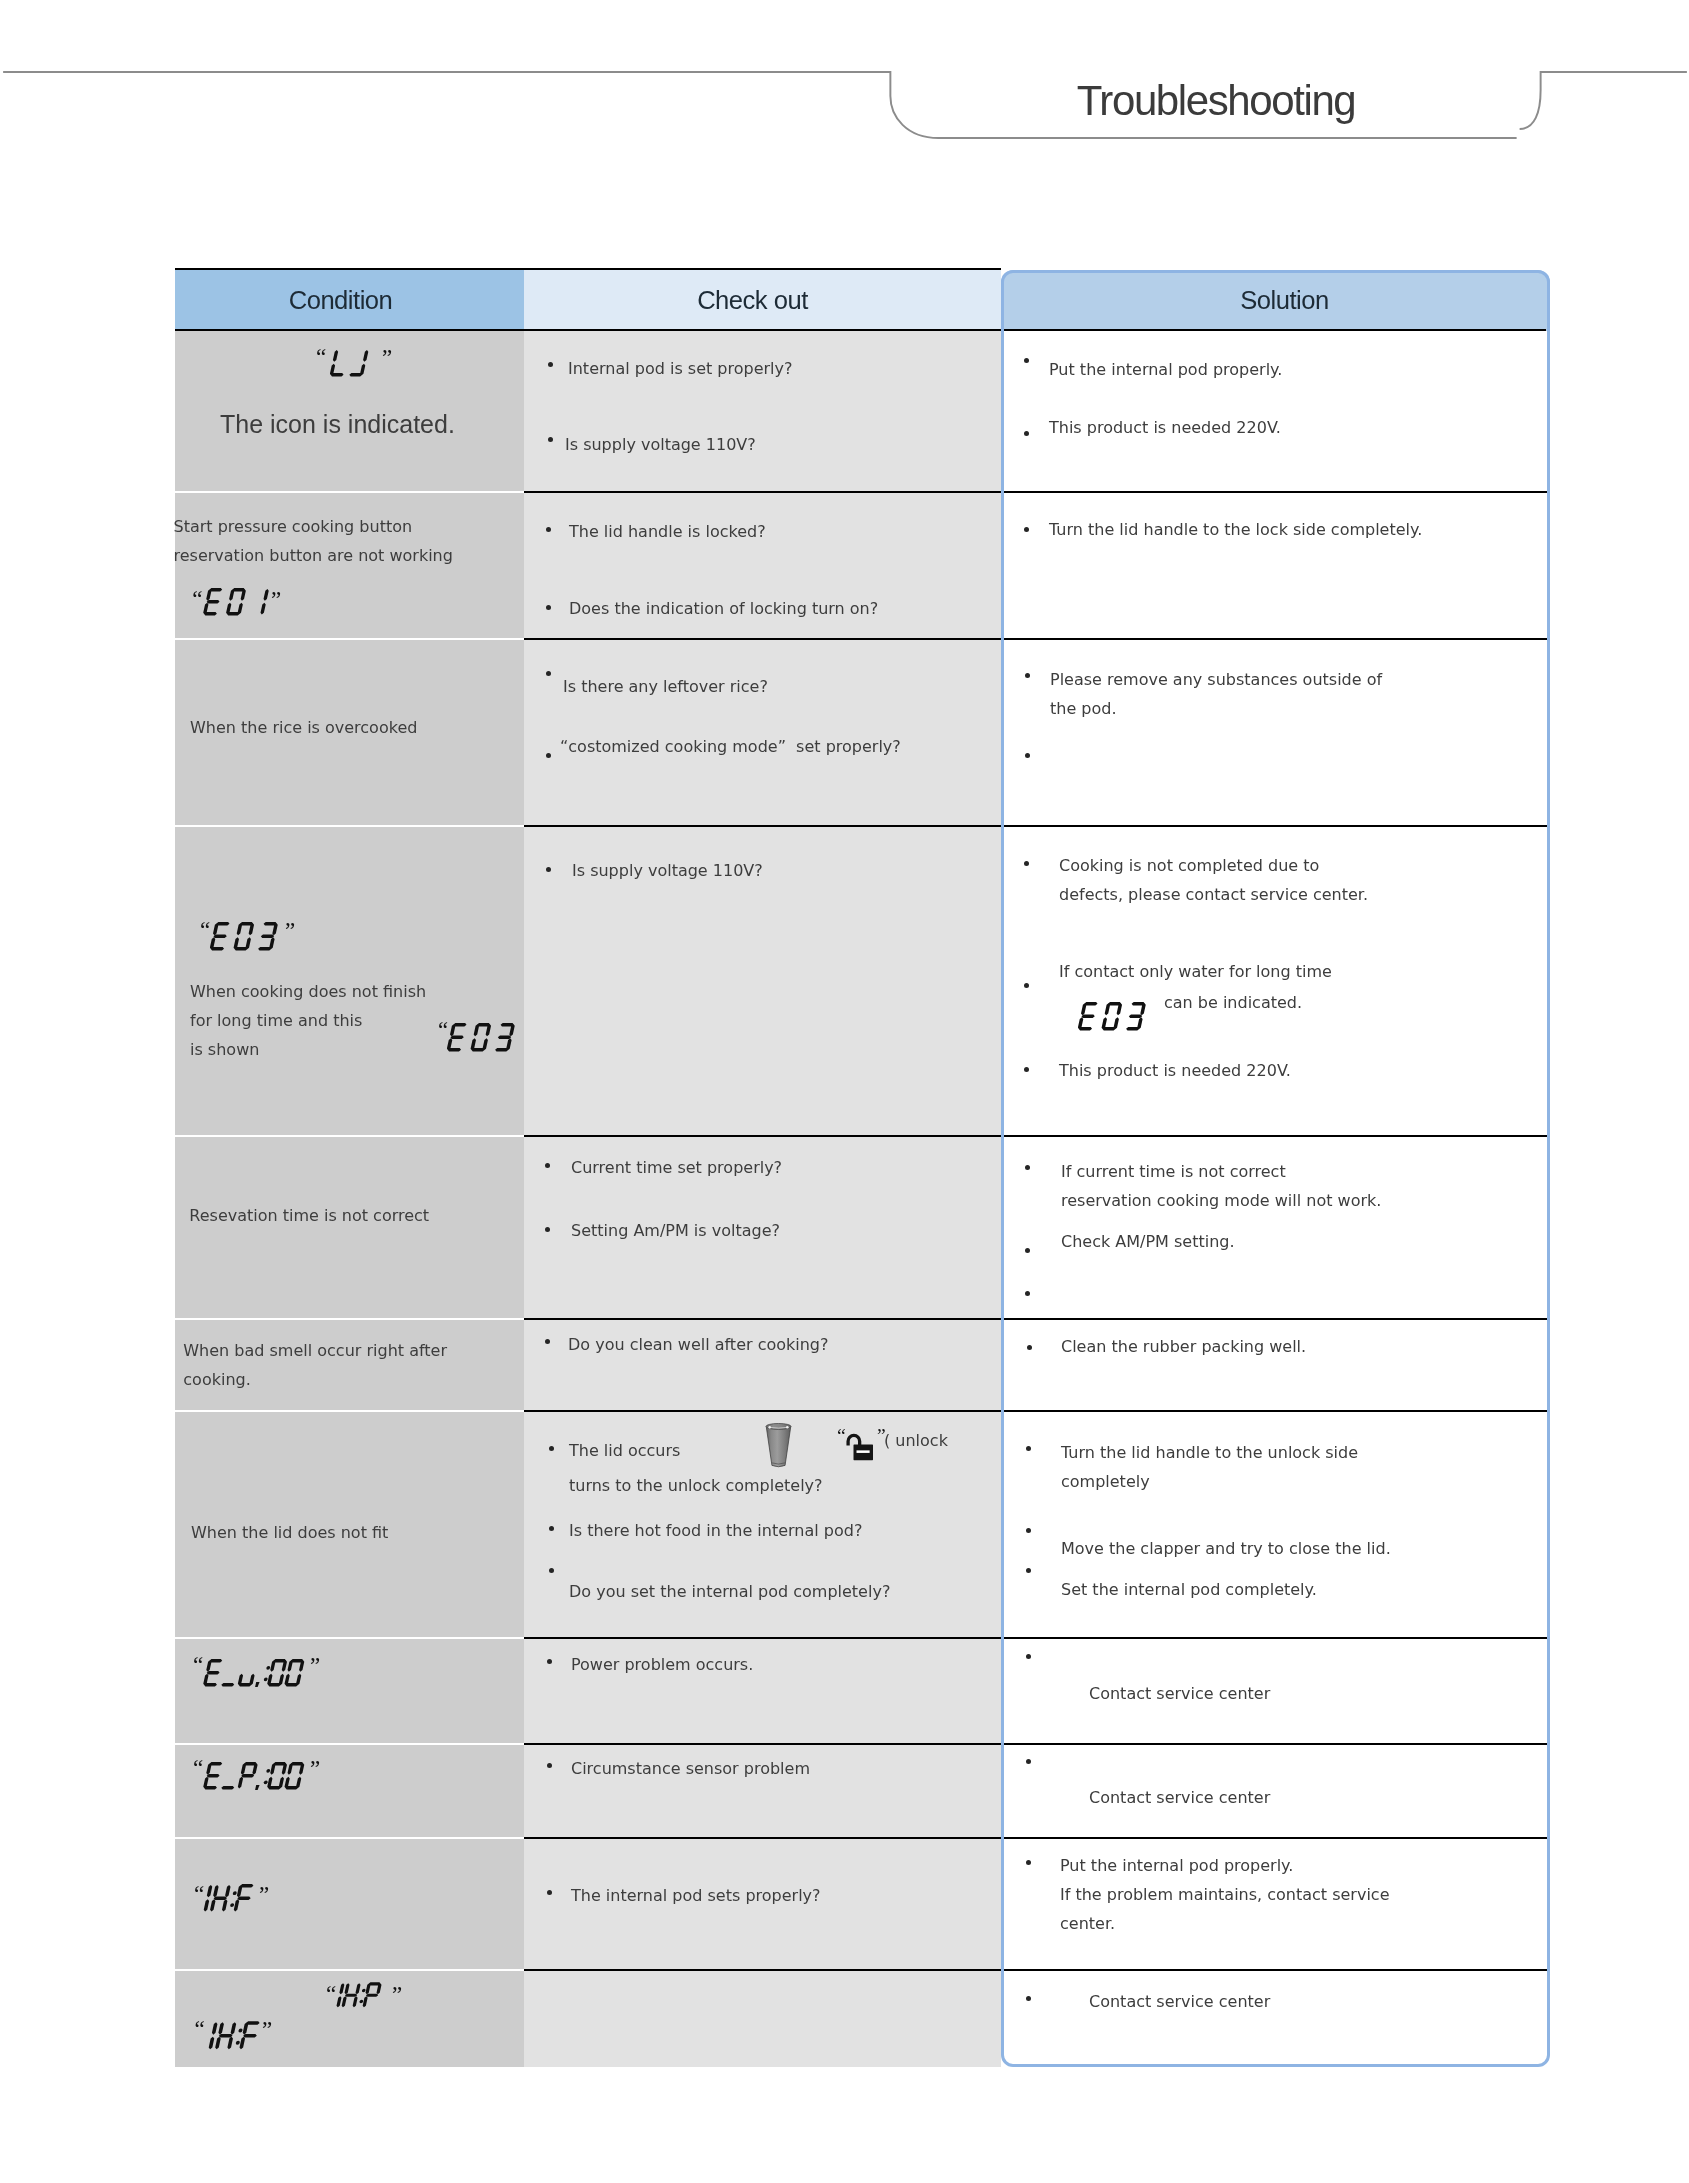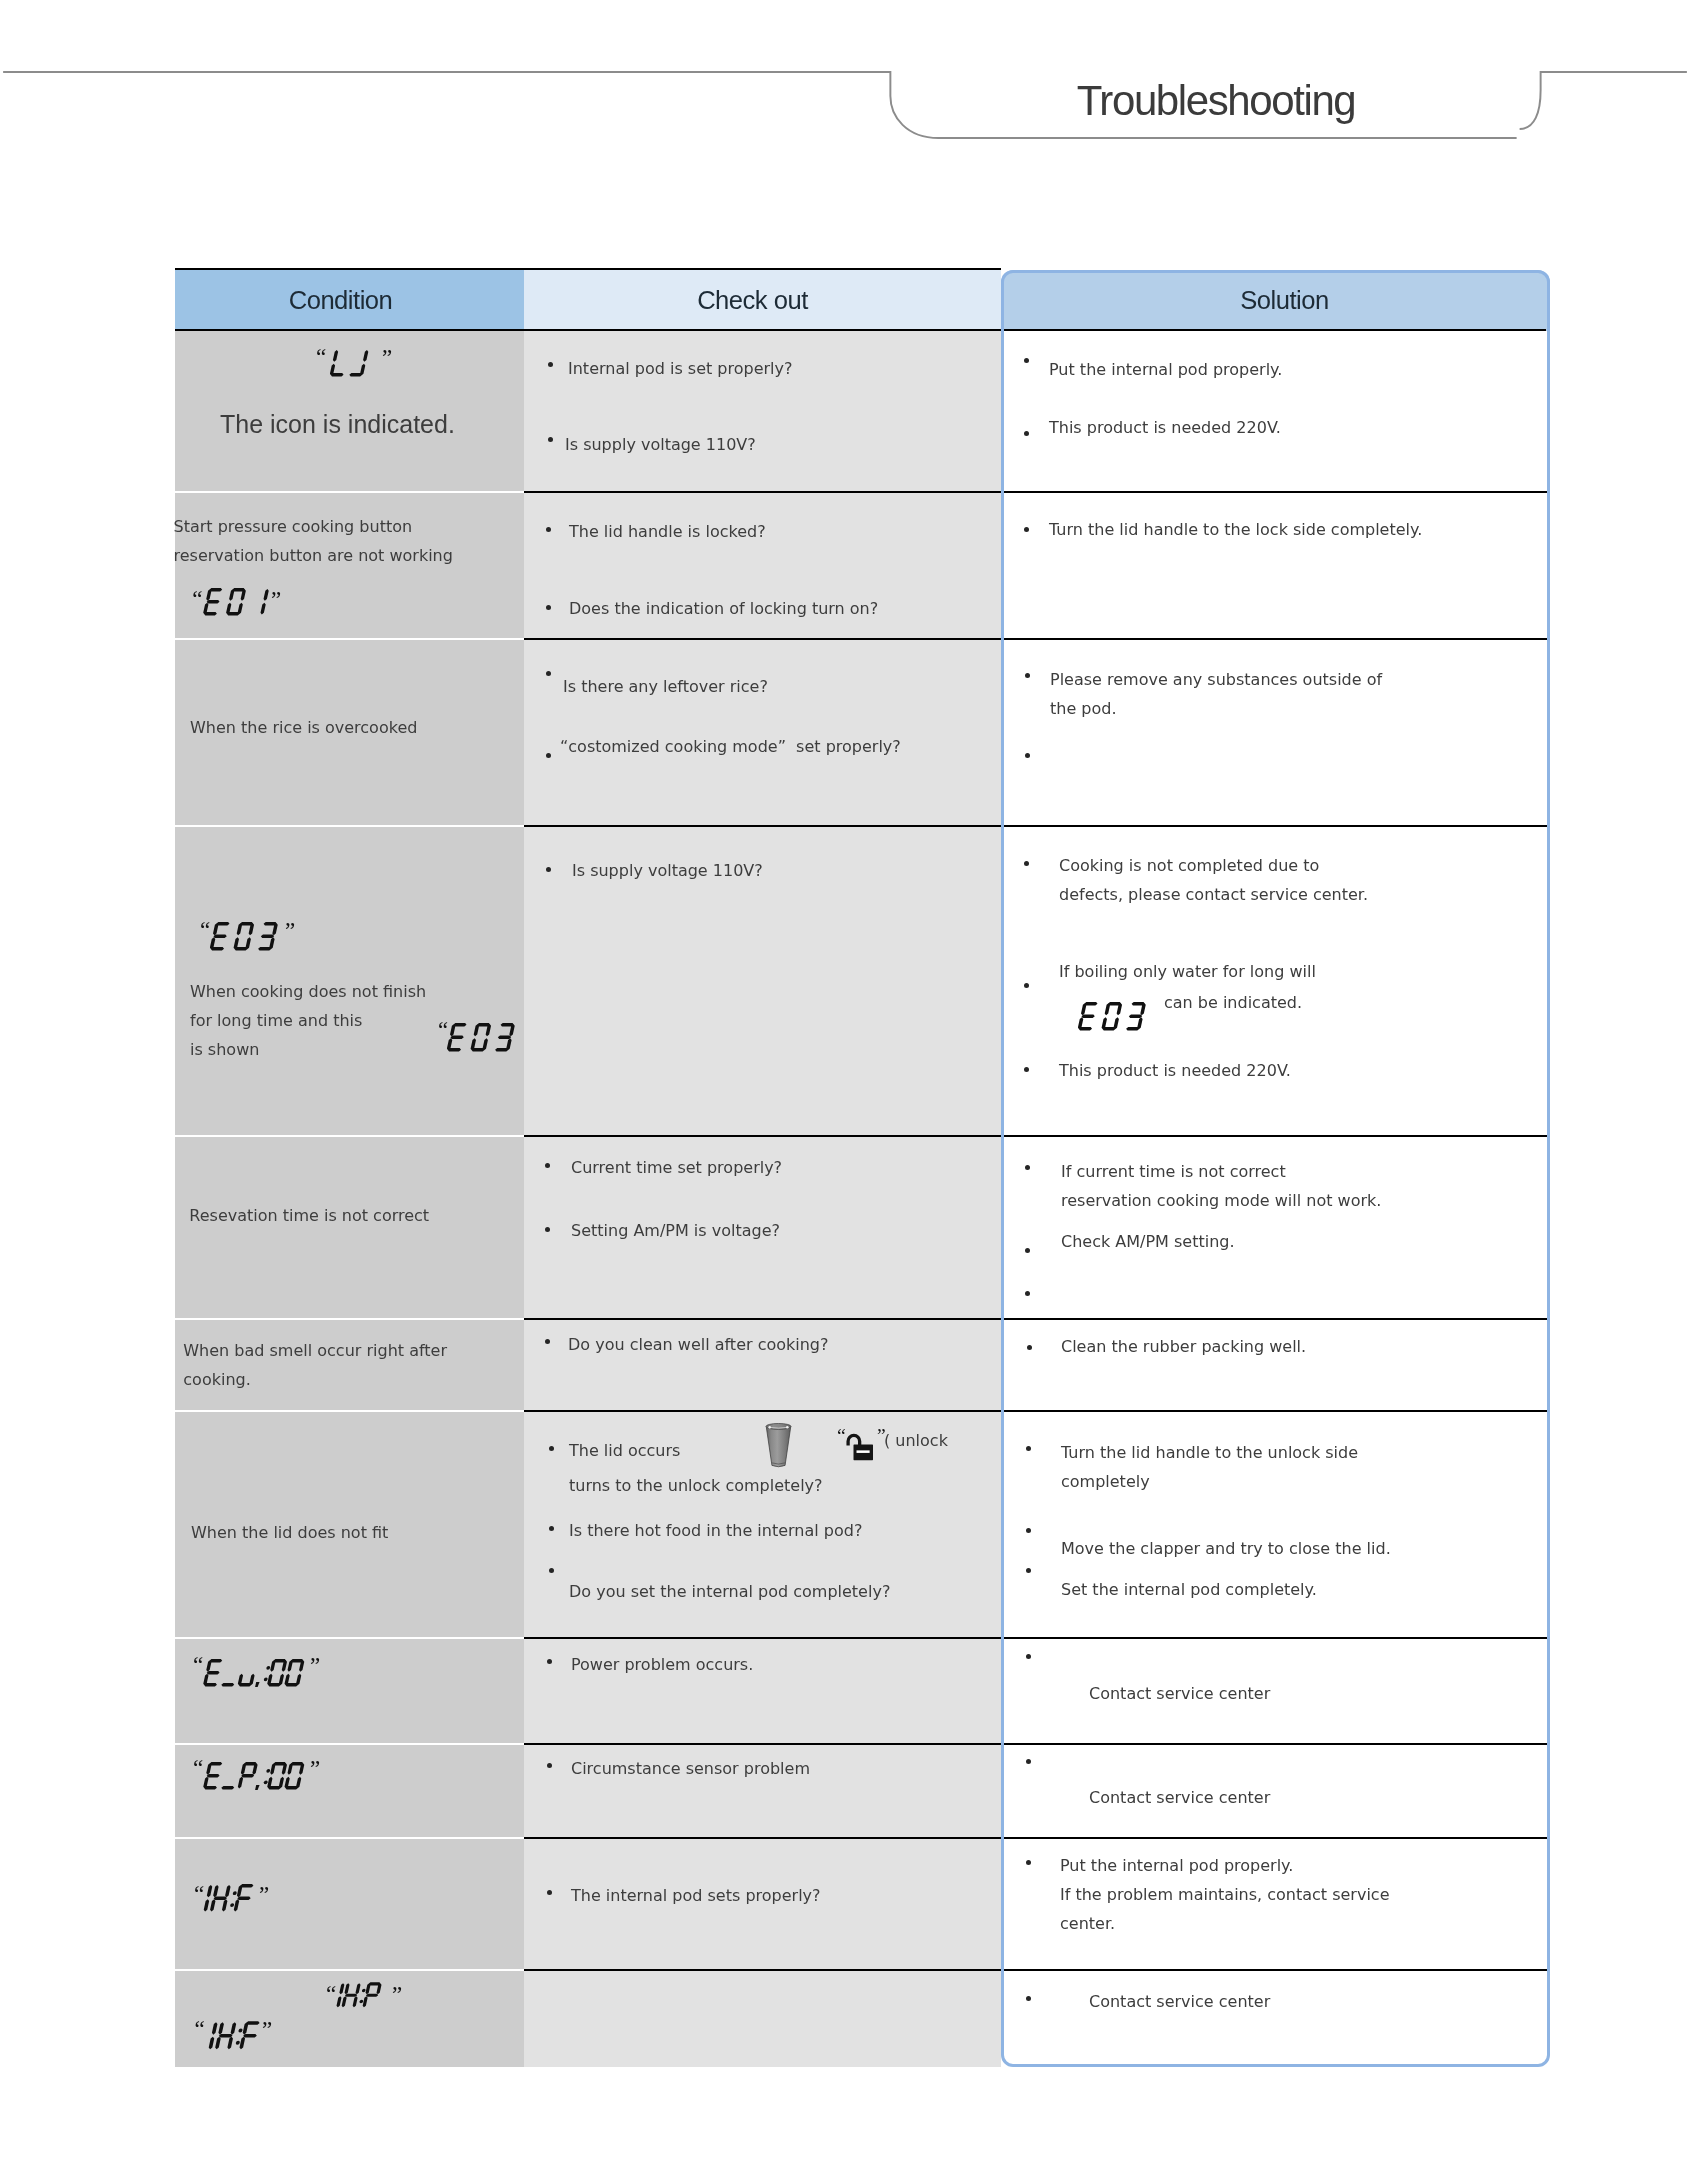--- a/index.html
+++ b/index.html
@@ -183,21 +183,21 @@
       </div>
     <div class="qm" style="left:263px;top:750px;font-size:22.6px">“</div>
 
     <div class="bs" style="left:371px;top:597px"></div>
     <div class="t" style="left:397px;top:586px">Is supply voltage 110V?</div>
 
     <div class="bs" style="left:849px;top:591px"></div>
     <div class="t" style="left:884px;top:581px">Cooking is not completed due to
 defects, please contact service center.</div>
     <div class="bs" style="left:849px;top:713px"></div>
-    <div class="t" style="left:884px;top:687px">If boiling only water for long will</div>
+    <div class="t" style="left:884px;top:687px">If contact only water for long time</div>
     <div class="sv" style="left:903px;top:732px">
         <svg width="77" height="29" viewBox="0 0 434.2 165.2" fill="#111">
           <g transform="translate(29.2,0) skewX(-12.4)">
             <g transform="translate(0,0)">
               <path d="M16 0 L72 0 L82 10 L72 20 L16 20 L6 10 Z M16 142 L72 142 L82 152 L72 162 L16 162 L6 152 Z M0 97 L10 87 L20 97 L20 146 L10 156 L0 146 Z M0 16 L10 6 L20 16 L20 65 L10 75 L0 65 Z M16 71 L72 71 L82 81 L72 91 L16 91 L6 81 Z "></path>
             </g>
             <g transform="translate(135,0)">
               <path d="M16 0 L72 0 L82 10 L72 20 L16 20 L6 10 Z M68 16 L78 6 L88 16 L88 65 L78 75 L68 65 Z M68 97 L78 87 L88 97 L88 146 L78 156 L68 146 Z M16 142 L72 142 L82 152 L72 162 L16 162 L6 152 Z M0 97 L10 87 L20 97 L20 146 L10 156 L0 146 Z M0 16 L10 6 L20 16 L20 65 L10 75 L0 65 Z "></path>
             </g>
             <g transform="translate(270,0)">

